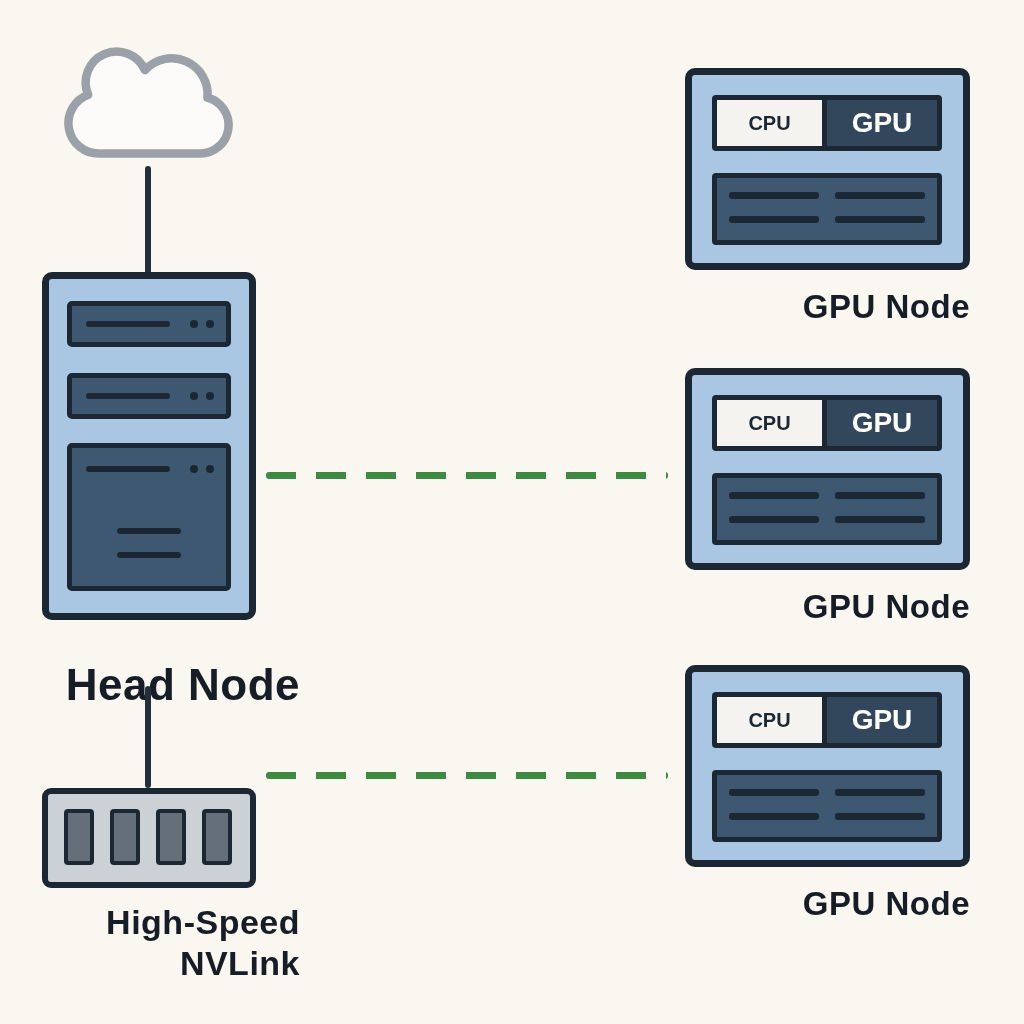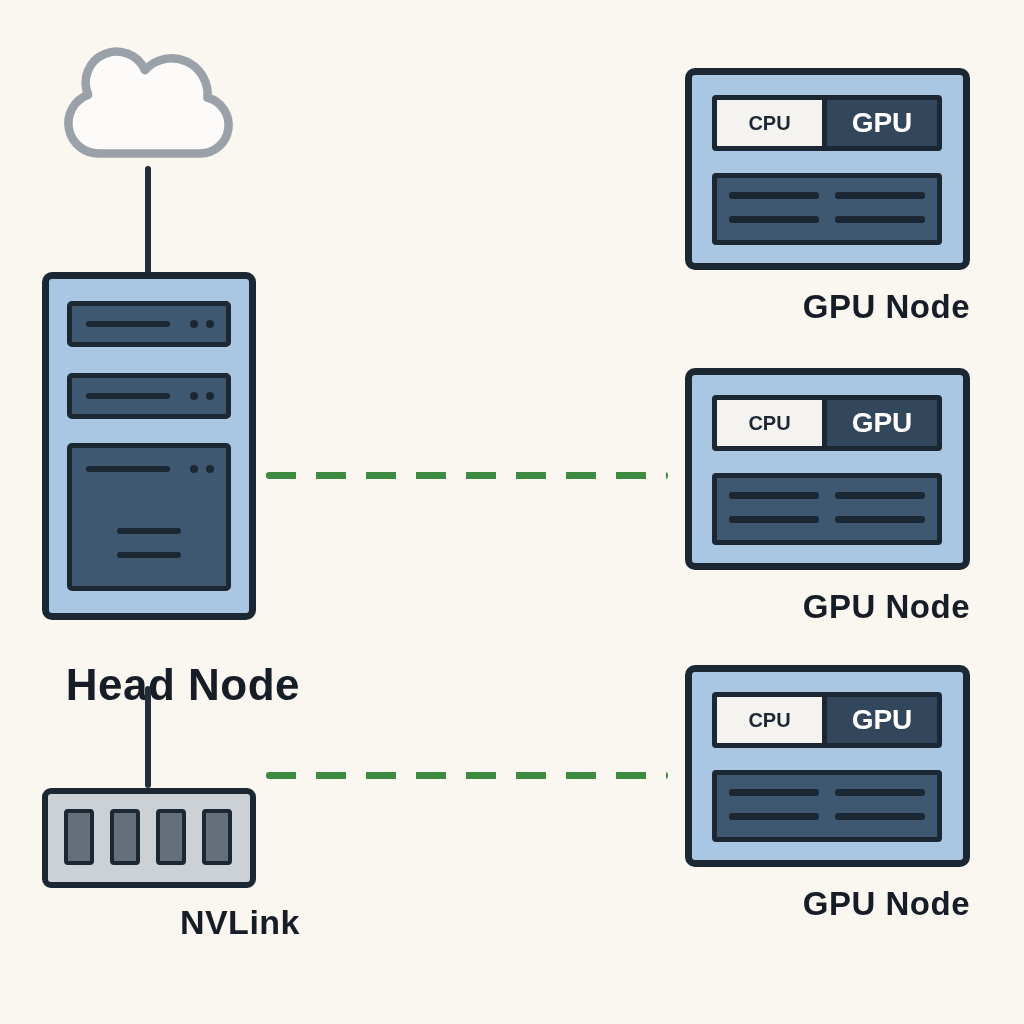--- a/index.html
+++ b/index.html
@@ -178,20 +178,21 @@
   <div class="abs v-connector" style="left:145px; top:686px; height:102px;"></div>
 
   <div class="abs storage">
     <div class="storage-slot" style="left:16px;"></div>
     <div class="storage-slot" style="left:62px;"></div>
     <div class="storage-slot" style="left:108px;"></div>
     <div class="storage-slot" style="left:154px;"></div>
   </div>
 
   <div class="abs label storage-label">
+    <span>High-Speed</span>
     <span>NVLink</span>
   </div>
 
 
   <div class="abs dashed-link" style="top:472px;"></div>
   <div class="abs dashed-link" style="top:772px;"></div>
 
   <div class="abs gpu-node" style="top:68px;">
     <div class="chip-row">
       <div class="chip-cpu">CPU</div>

